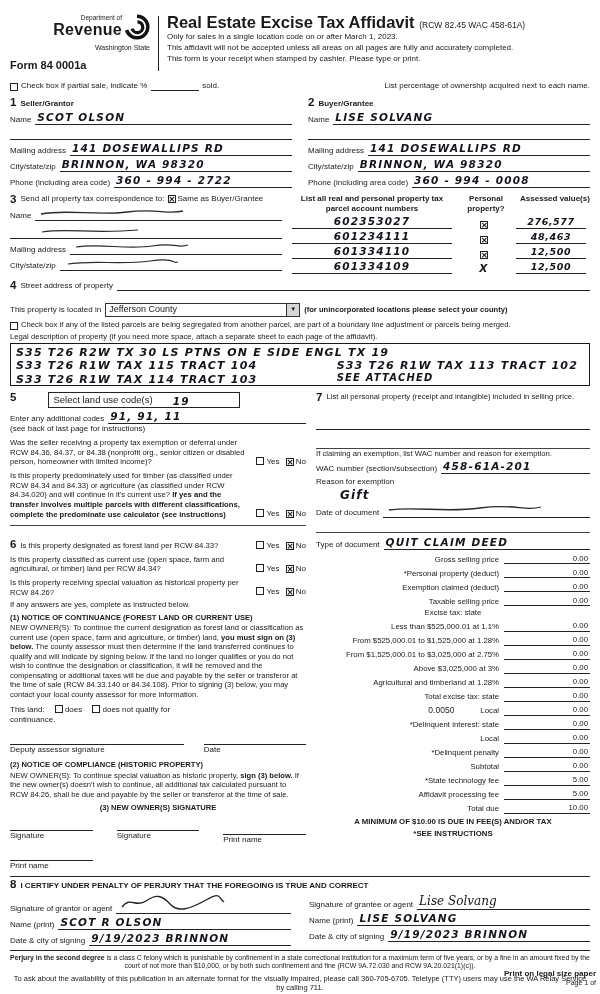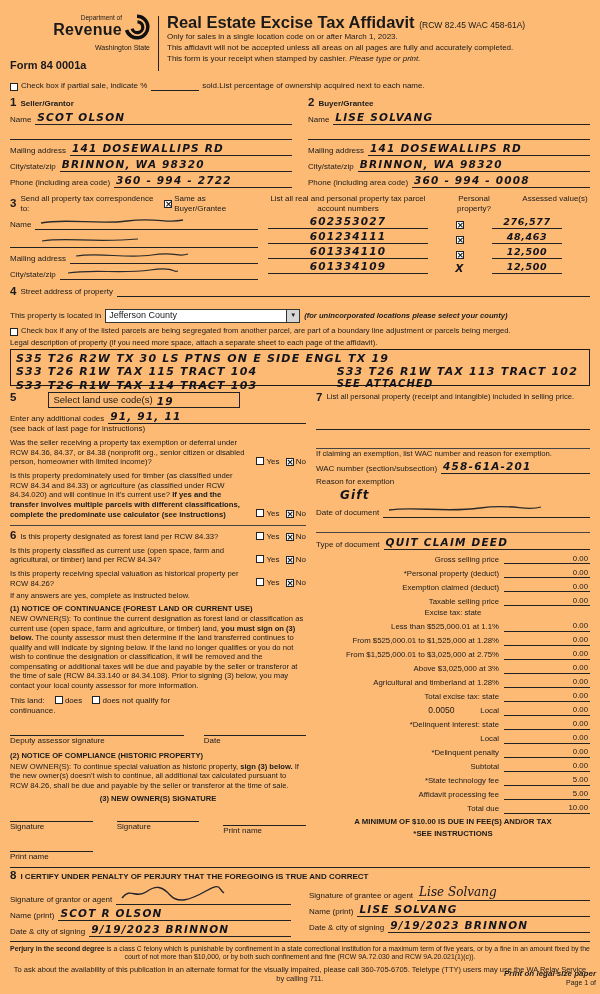--- a/index.html
+++ b/index.html
@@ -1,21 +1,21 @@
 <!DOCTYPE html>
 <html><head>
 <meta charset="utf-8">
 <style>
   *{margin:0;padding:0;box-sizing:border-box}
   html,body{background:#9a9a9a}
-  .page{width:600px;height:994px;margin:0 auto;background:#fdba74;color:#1a1a1a;
+  .page{width:600px;height:994px;margin:0 auto;background:#ffffff;color:#1a1a1a;
     font-family:"Liberation Sans",sans-serif;font-size:8px;line-height:1.25;
     position:relative;overflow:hidden;padding:6px 10px 0 10px}
   .b{font-weight:bold}
-  .i{font-style:italic}
+  .i{}
   .hw{font-family:"DejaVu Sans",sans-serif;font-weight:700;font-style:italic;
     font-size:10.5px;letter-spacing:1.2px;white-space:nowrap;color:#14141c;line-height:1}
   .hw.sm{font-size:9.5px;letter-spacing:.6px}
   .script{font-family:"DejaVu Serif",serif;font-style:italic;font-size:12px;color:#14141c;white-space:nowrap}
   
   .hdr{display:flex;align-items:stretch;margin-top:8px}
   .logo-col{width:148px;padding-right:8px}
   .logo-top{display:flex;justify-content:flex-end;align-items:flex-start;gap:2px}
   .logo-txt{text-align:right}
   .dept{font-size:6.5px}
@@ -28,39 +28,39 @@
   .title-rcw{font-size:8.5px;font-weight:normal}
   .hnote{font-size:8px;margin-top:1px}
   
   .frow{display:flex;align-items:flex-end;margin-top:3px}
   .lab{white-space:nowrap}
   .uline{flex:1;border-bottom:1px solid #222;margin-left:4px;padding:0 2px;min-height:9px;position:relative}
   .cb{display:inline-block;width:8px;height:8px;border:1px solid #222;vertical-align:-1px;
     text-align:center;line-height:7px;font-size:8px;background:#fff;flex:none}
   .cb .mk{font-weight:bold;font-size:8px;line-height:7px;display:block}
   .sec{font-weight:bold;font-size:11.5px;margin-right:4px;line-height:1}
-  .partial{display:flex;align-items:flex-end;margin-top:8px}
+  .partial{display:flex;justify-content:space-between;align-items:flex-end;margin-top:8px}
   .grid2{display:grid;grid-template-columns:1fr 1fr;column-gap:16px}
   .blockpad{margin-top:6px}
   
-  .parcel-head{display:grid;grid-template-columns:160px 52px 70px;column-gap:20px;text-align:center;font-weight:normal}
+  .parcel-head{display:grid;grid-template-columns:160px 52px 70px;column-gap:8px;text-align:center;font-weight:bold}
   .prow{display:grid;grid-template-columns:160px 52px 70px;column-gap:6px;align-items:end;height:15px}
   .pcell{border-bottom:1px solid #222;text-align:center}
   .pcb{display:flex;justify-content:center;align-items:flex-end}
   
   .dd{display:inline-flex;border:1.2px solid #333;width:195px;height:14px;align-items:center;background:#fff;vertical-align:middle;margin:0 4px}
   .dd-val{flex:1;padding-left:3px;font-size:9px}
   .dd-btn{width:13px;align-self:stretch;border-left:1px solid #333;background:#d6d6d6;
     display:flex;align-items:center;justify-content:center;font-size:6px}
   
-  .legalbox{border:1.6px solid #1a1a1a;margin-top:2px;padding:3px 5px;height:37px}
+  .legalbox{border:1.6px solid #1a1a1a;margin-top:2px;padding:3px 5px;height:43px}
   .legal-split{display:flex;justify-content:space-between;align-items:flex-start;margin-top:2px}
   
   .maincols{display:grid;grid-template-columns:296px 1fr;column-gap:10px;margin-top:6px}
-  .lucode{border:1.4px solid #222;display:flex;align-items:flex-end;gap:4px;padding:1px 4px;width:192px;margin-left:28px;font-size:9.5px}
+  .lucode{border:1.4px solid #222;display:flex;align-items:flex-end;gap:20px;padding:1px 4px;width:192px;margin-left:28px;font-size:9.5px}
   .qflex{display:flex;align-items:flex-end;gap:4px;margin-top:4px}
   .qflex .qt{flex:1;font-size:7.7px}
   .yn{white-space:nowrap;flex:none}
   .yn .cb{margin:0 2px 0 4px}
   .smallp{font-size:7.6px;margin-top:3px}
   .sigline{border-bottom:1px solid #222;height:12px}
   .siggrid{display:grid;grid-template-columns:1fr 1fr 1fr;column-gap:24px;margin-top:6px}
   
   .trow{display:flex;align-items:flex-end;justify-content:flex-end;height:14px;font-size:7.8px}
   .tpre{margin-right:26px;font-size:8.5px}
@@ -303,21 +303,21 @@
         </span>
       </div>
       <div class="qflex">
         <span class="qt"><span>Is this property predominately used for timber (as classified under RCW 84.34 and 84.33) or agriculture (as classified under RCW 84.34.020) and will continue in it's current use?</span> <span class="b">If yes and the transfer involves multiple parcels with different classifications, complete the predominate use calculator (see instructions)</span></span>
         <span class="yn">
           <span class="cb"></span><span>Yes</span>
           <span class="cb"><span class="mk">✕</span></span><span>No</span>
         </span>
       </div>
 
-      <div class="qflex" style="margin-top:6px;border-top:1px solid #444;padding-top:4px">
+      <div class="qflex" style="margin-top:6px;border-top:1px solid #444;padding-top:13px">
         <span class="qt"><span class="sec">6</span><span>Is this property designated as forest land per RCW 84.33?</span></span>
         <span class="yn">
           <span class="cb"></span><span>Yes</span>
           <span class="cb"><span class="mk">✕</span></span><span>No</span>
         </span>
       </div>
       <div class="qflex">
         <span class="qt"><span>Is this property classified as current use (open space, farm and agricultural, or timber) land per RCW 84.34?</span></span>
         <span class="yn">
           <span class="cb"></span><span>Yes</span>

